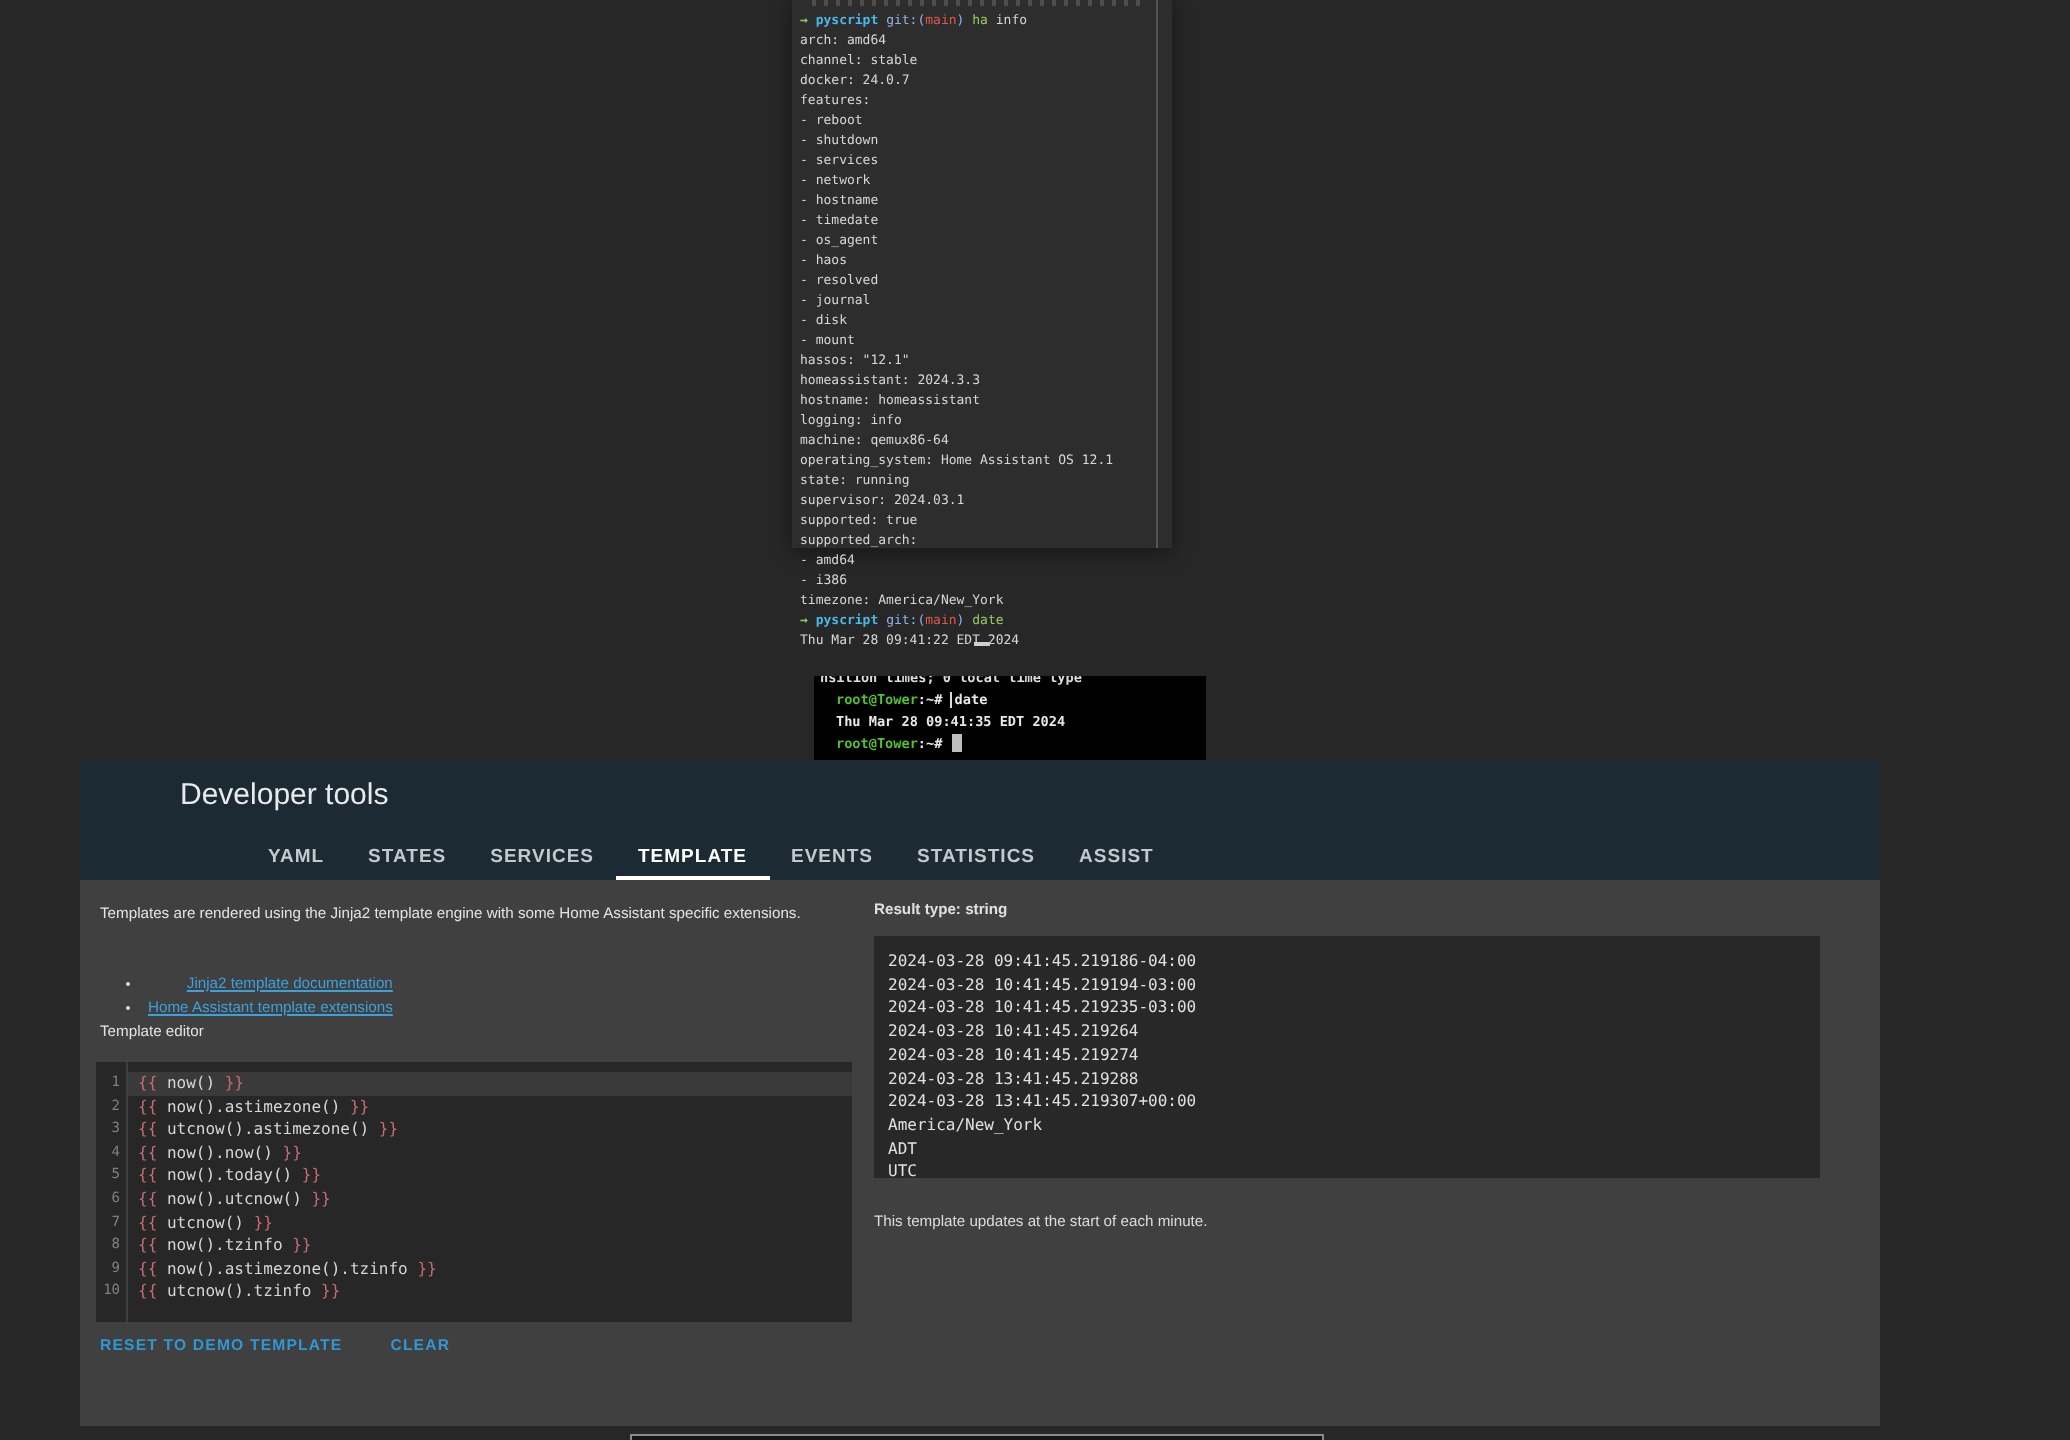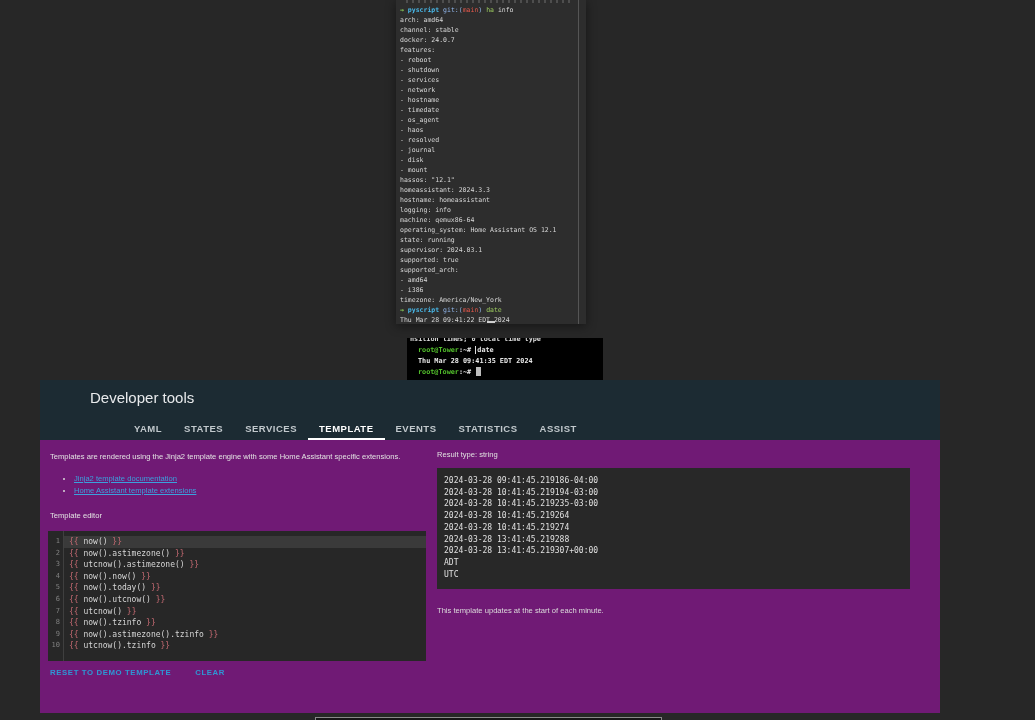--- a/index.html
+++ b/index.html
@@ -3,21 +3,21 @@
 <meta charset="utf-8">
 <style>
   html,body{margin:0;padding:0;}
   body{
     width:1035px;height:720px;position:relative;overflow:hidden;
     background:#272727;
     font-family:"Liberation Sans",sans-serif;
   }
   
   .terminal1{
-    position:absolute;left:396px;top:0;width:190px;height:324px;
+    position:absolute;left:396px;top:0;width:190px;height:274px;
     background:#2d2d2d;box-shadow:0 2px 10px rgba(0,0,0,.45);
     font-family:"DejaVu Sans Mono",monospace;font-size:6.5px;line-height:10px;
     color:#d6d6d6;padding:0 0 0 4px;box-sizing:border-box;
   }
   .t1-sliver{height:3px;margin:0 14px 2px 6px;overflow:hidden;
     background:repeating-linear-gradient(90deg,#6f6f6f 0 2px,transparent 2px 6px);opacity:.5;}
   .t1-line{white-space:pre;height:10px;}
   .p-arrow{color:#8bd05a;font-weight:bold;}
   .p-dir{color:#49b8e8;font-weight:bold;}
   .p-git{color:#8fb4e8;}
@@ -31,48 +31,48 @@
     background:#000;overflow:hidden;
     font-family:"DejaVu Sans Mono",monospace;font-size:6.8px;font-weight:bold;
     line-height:11px;color:#e8e8e8;padding:0 0 0 11px;box-sizing:border-box;
   }
   .t2-line{white-space:pre;height:11px;}
   .t2-partial{margin:-4px 0 0 -8px;color:#dcdcdc;}
   .t2-user{color:#53c12c;}
   .ibeam{display:inline-block;width:1px;height:8px;background:#ddd;margin-right:1px;vertical-align:text-bottom;}
   .t2-cursor{display:inline-block;width:5px;height:9px;background:#bdbdbd;vertical-align:text-bottom;margin-left:1px;}
   
-  .devtools{position:absolute;left:40px;top:380px;width:900px;height:333px;background:#701a75;}
+  .devtools{position:absolute;left:40px;top:380px;width:900px;height:333px;background:#404040;}
   .dt-header{position:relative;height:60px;background:#1c2b33;}
   .dt-title{position:absolute;left:50px;top:9px;font-size:15px;color:#e8eaec;}
   .dt-tabs{position:absolute;left:83px;bottom:0;display:flex;}
   .dt-tab{
     padding:6px 11px 4px;font-size:9.5px;font-weight:700;letter-spacing:.5px;
     color:#c2c9cd;border-bottom:2px solid transparent;cursor:pointer;white-space:nowrap;
   }
   .dt-tab.active{color:#ffffff;border-bottom-color:#ffffff;}
   .intro{position:absolute;left:10px;top:72px;width:420px;font-size:7.6px;color:#e3e3e3;white-space:nowrap;}
-  .links{position:absolute;left:14px;top:93px;margin:0;padding-left:20px;color:#d8d8d8;}
+  .links{position:absolute;left:14px;top:106px;margin:0;padding-left:20px;color:#d8d8d8;text-align:right;}
   .links li{font-size:7.6px;line-height:12px;}
   .doc-link{color:#3ba1dd;text-decoration:underline;cursor:pointer;}
   .editor-label{position:absolute;left:10px;top:131px;font-size:7.6px;color:#e3e3e3;}
   .editor{
     position:absolute;left:8px;top:151px;width:378px;height:130px;background:#272727;
     font-family:"DejaVu Sans Mono",monospace;padding-top:5px;box-sizing:border-box;
   }
   .gutter-line{position:absolute;left:15px;top:0;bottom:0;width:1px;background:#3f3f3f;}
   .code-row{display:flex;height:11.6px;}
   .gut{width:12px;text-align:right;padding-right:3px;font-size:7px;line-height:11.6px;color:#808080;}
   .code-line{flex:1;margin-left:1px;padding-left:5px;font-size:8px;line-height:11.6px;white-space:pre;color:#d6d6d6;}
   .code-row.active .code-line{background:#3a3a3a;}
   .brace{color:#c76b73;}
   .code-body{color:#d6d6d6;}
   .dt-buttons{position:absolute;left:10px;top:288px;display:flex;gap:24px;}
   .dt-btn{font-size:7.8px;font-weight:bold;letter-spacing:.6px;color:#2e97d4;cursor:pointer;white-space:nowrap;}
-  .result-type{position:absolute;left:397px;top:70px;font-size:7.6px;color:#e0e0e0;}
+  .result-type{position:absolute;left:397px;top:70px;font-size:7.6px;color:#e0e0e0;font-weight:bold;}
   .result-box{
     position:absolute;left:397px;top:88px;width:473px;height:121px;background:#282828;
     box-sizing:border-box;padding:7px 7px;overflow:hidden;
   }
   .result-line{font-family:"DejaVu Sans Mono",monospace;font-size:8px;line-height:11.7px;color:#e0e0e0;white-space:pre;}
   .footnote{position:absolute;left:397px;top:226px;font-size:7.6px;color:#dcdcdc;white-space:nowrap;}
   
   .bottom-window{
     position:absolute;left:315px;top:717px;width:347px;height:6px;
     background:#161616;border:1px solid #8a8a8a;border-bottom:none;box-sizing:border-box;
@@ -208,20 +208,21 @@
     <div class="result-type">Result type: string</div>
 
     <div class="result-box">
         <div class="result-line">2024-03-28 09:41:45.219186-04:00</div>
         <div class="result-line">2024-03-28 10:41:45.219194-03:00</div>
         <div class="result-line">2024-03-28 10:41:45.219235-03:00</div>
         <div class="result-line">2024-03-28 10:41:45.219264</div>
         <div class="result-line">2024-03-28 10:41:45.219274</div>
         <div class="result-line">2024-03-28 13:41:45.219288</div>
         <div class="result-line">2024-03-28 13:41:45.219307+00:00</div>
+        <div class="result-line">America/New_York</div>
         <div class="result-line">ADT</div>
         <div class="result-line">UTC</div>
       </div>
 
     <div class="footnote">This template updates at the start of each minute.</div>
   </div>
 
   <div class="bottom-window"></div>
 
 </div>

